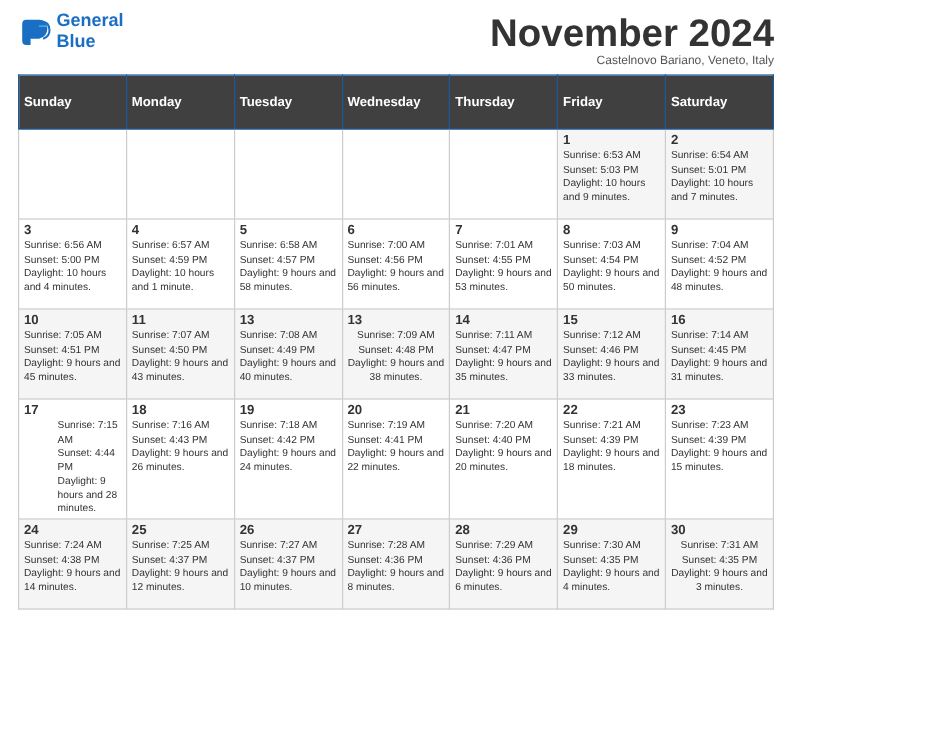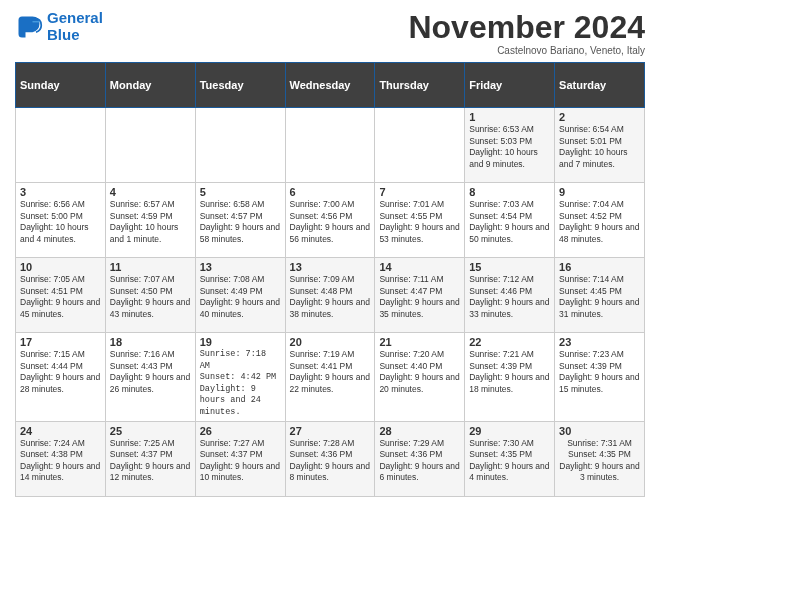--- a/index.html
+++ b/index.html
@@ -205,21 +205,21 @@
 Daylight: 9 hours and 43 minutes.</div>
           </td>
           <td>
             <span class="day-num">13</span>
             <div class="day-info" style="white-space: pre-line;">Sunrise: 7:08 AM
 Sunset: 4:49 PM
 Daylight: 9 hours and 40 minutes.</div>
           </td>
           <td>
             <span class="day-num">13</span>
-            <div class="day-info" style="white-space: pre-line;">Sunrise: 7:09 AM
+            <div class="day-info" style="white-space: pre-line; text-align: center;">Sunrise: 7:09 AM
 Sunset: 4:48 PM
 Daylight: 9 hours and 38 minutes.</div>
           </td>
           <td>
             <span class="day-num">14</span>
             <div class="day-info" style="white-space: pre-line;">Sunrise: 7:11 AM
 Sunset: 4:47 PM
 Daylight: 9 hours and 35 minutes.</div>
           </td>
           <td>
@@ -231,33 +231,33 @@
           <td>
             <span class="day-num">16</span>
             <div class="day-info" style="white-space: pre-line;">Sunrise: 7:14 AM
 Sunset: 4:45 PM
 Daylight: 9 hours and 31 minutes.</div>
           </td>
         </tr>
         <tr>
           <td>
             <span class="day-num">17</span>
-            <div class="day-info" style="white-space: pre-line;">Sunrise: 7:15 AM
+            <div class="day-info" style="white-space: pre-line; margin-left: 28px;">Sunrise: 7:15 AM
 Sunset: 4:44 PM
 Daylight: 9 hours and 28 minutes.</div>
           </td>
           <td>
             <span class="day-num">18</span>
             <div class="day-info" style="white-space: pre-line;">Sunrise: 7:16 AM
 Sunset: 4:43 PM
 Daylight: 9 hours and 26 minutes.</div>
           </td>
           <td>
             <span class="day-num">19</span>
-            <div class="day-info" style="white-space: pre-line; font-family: Liberation Mono, monospace;">Sunrise: 7:18 AM
+            <div class="day-info" style="white-space: pre-line;">Sunrise: 7:18 AM
 Sunset: 4:42 PM
 Daylight: 9 hours and 24 minutes.</div>
           </td>
           <td>
             <span class="day-num">20</span>
             <div class="day-info" style="white-space: pre-line;">Sunrise: 7:19 AM
 Sunset: 4:41 PM
 Daylight: 9 hours and 22 minutes.</div>
           </td>
           <td>

